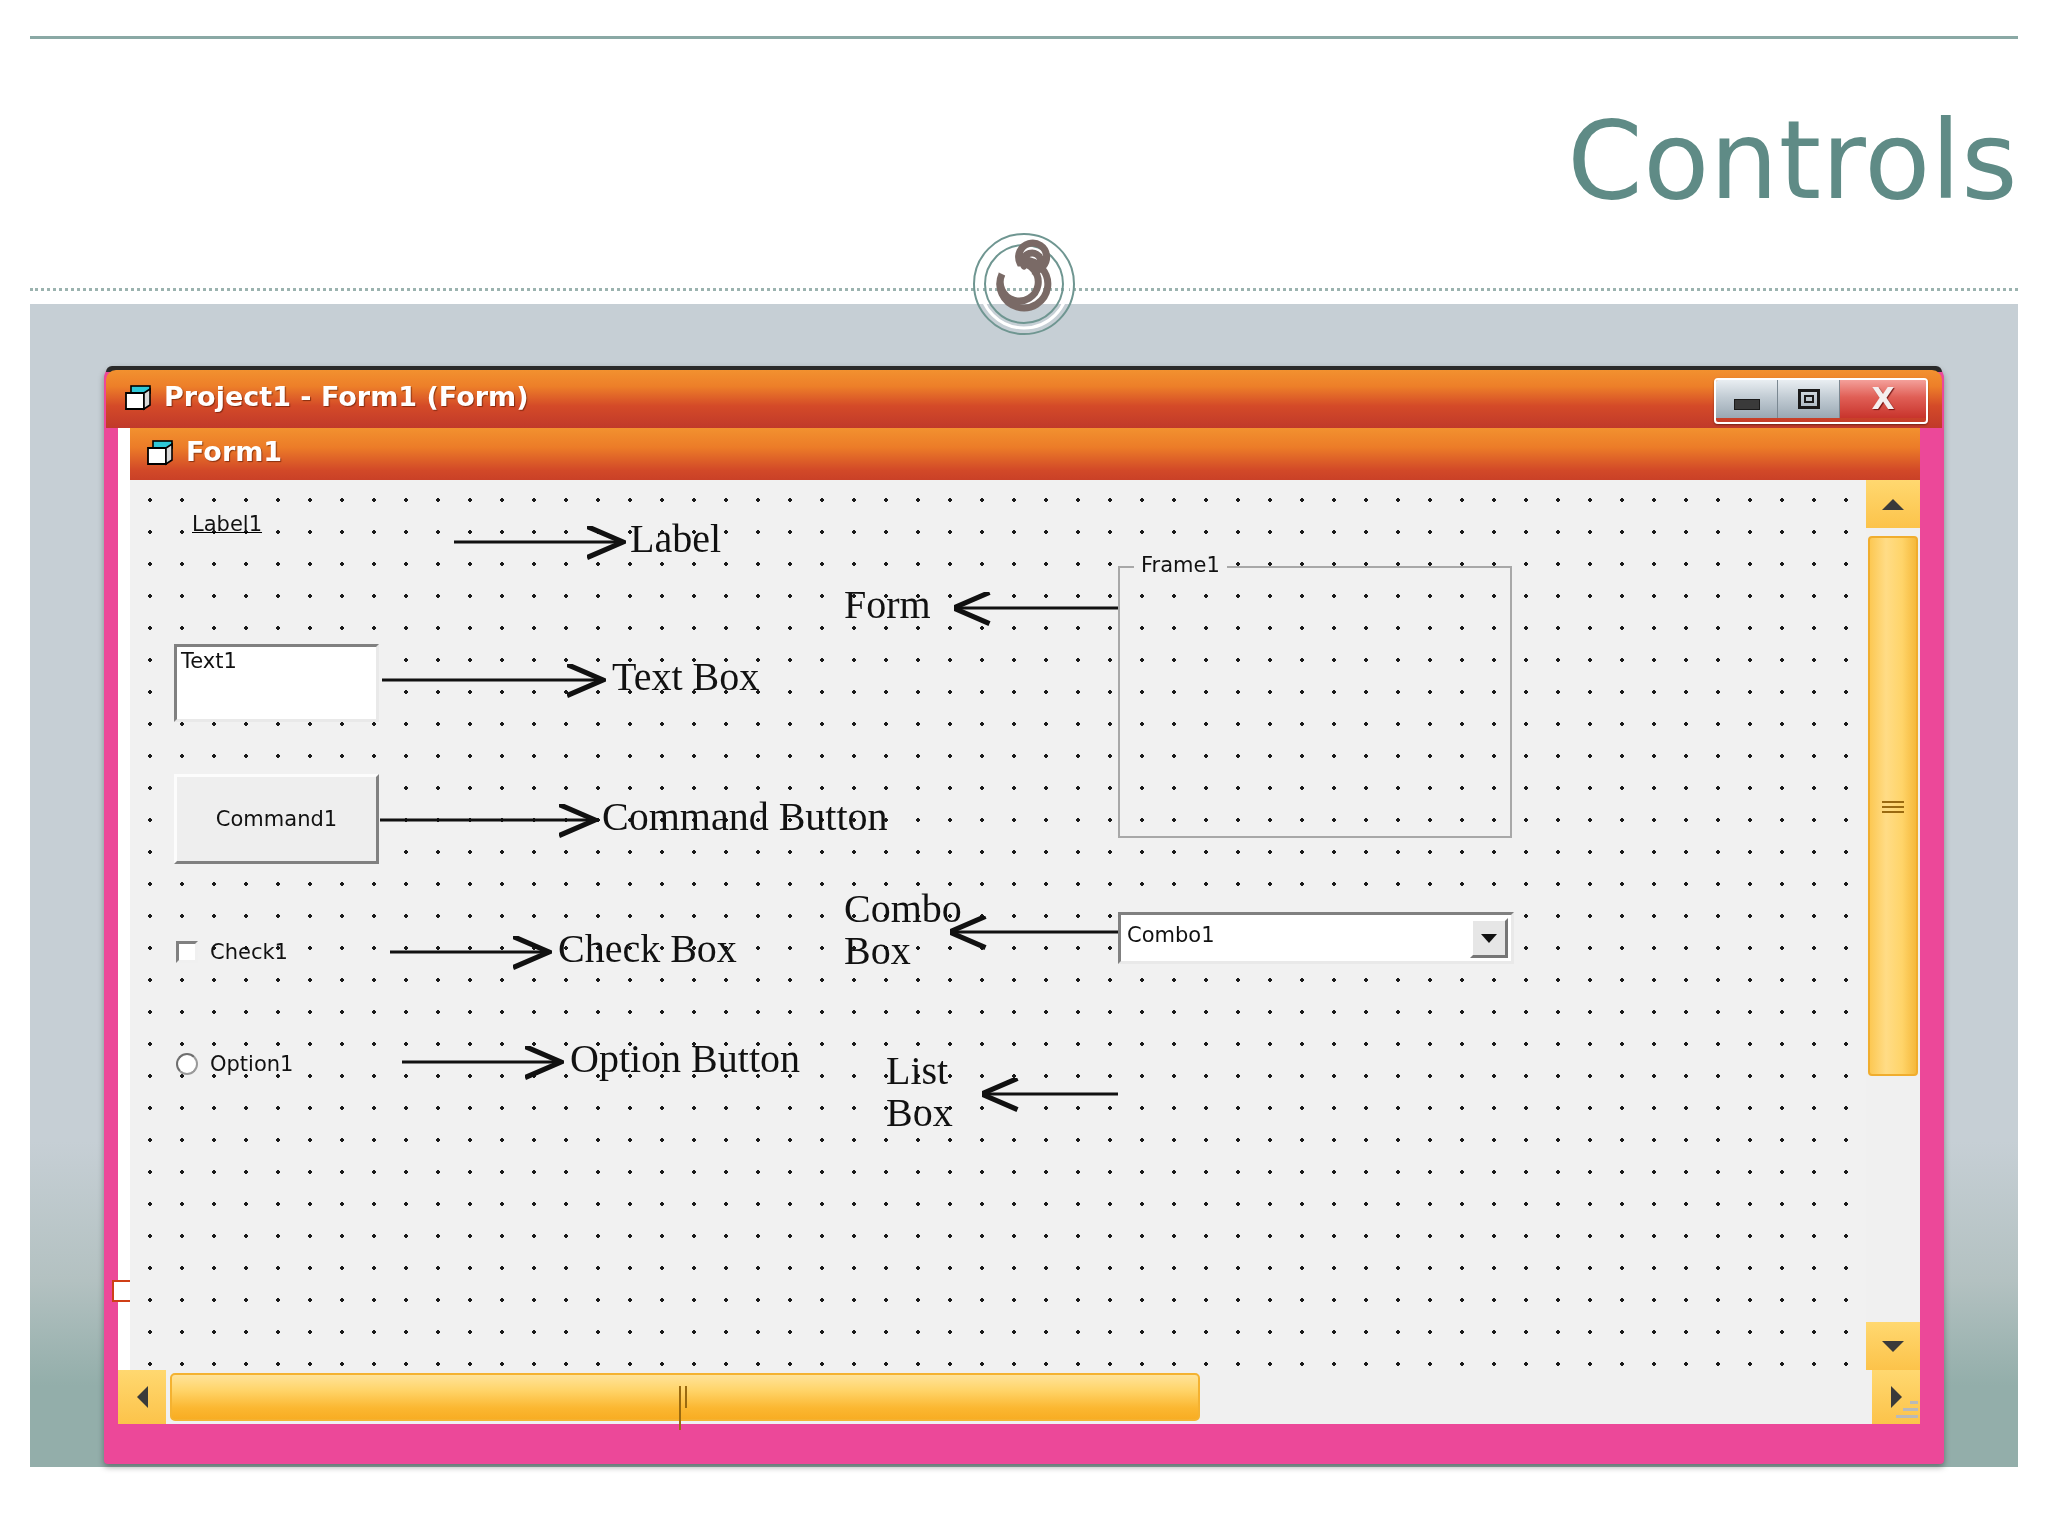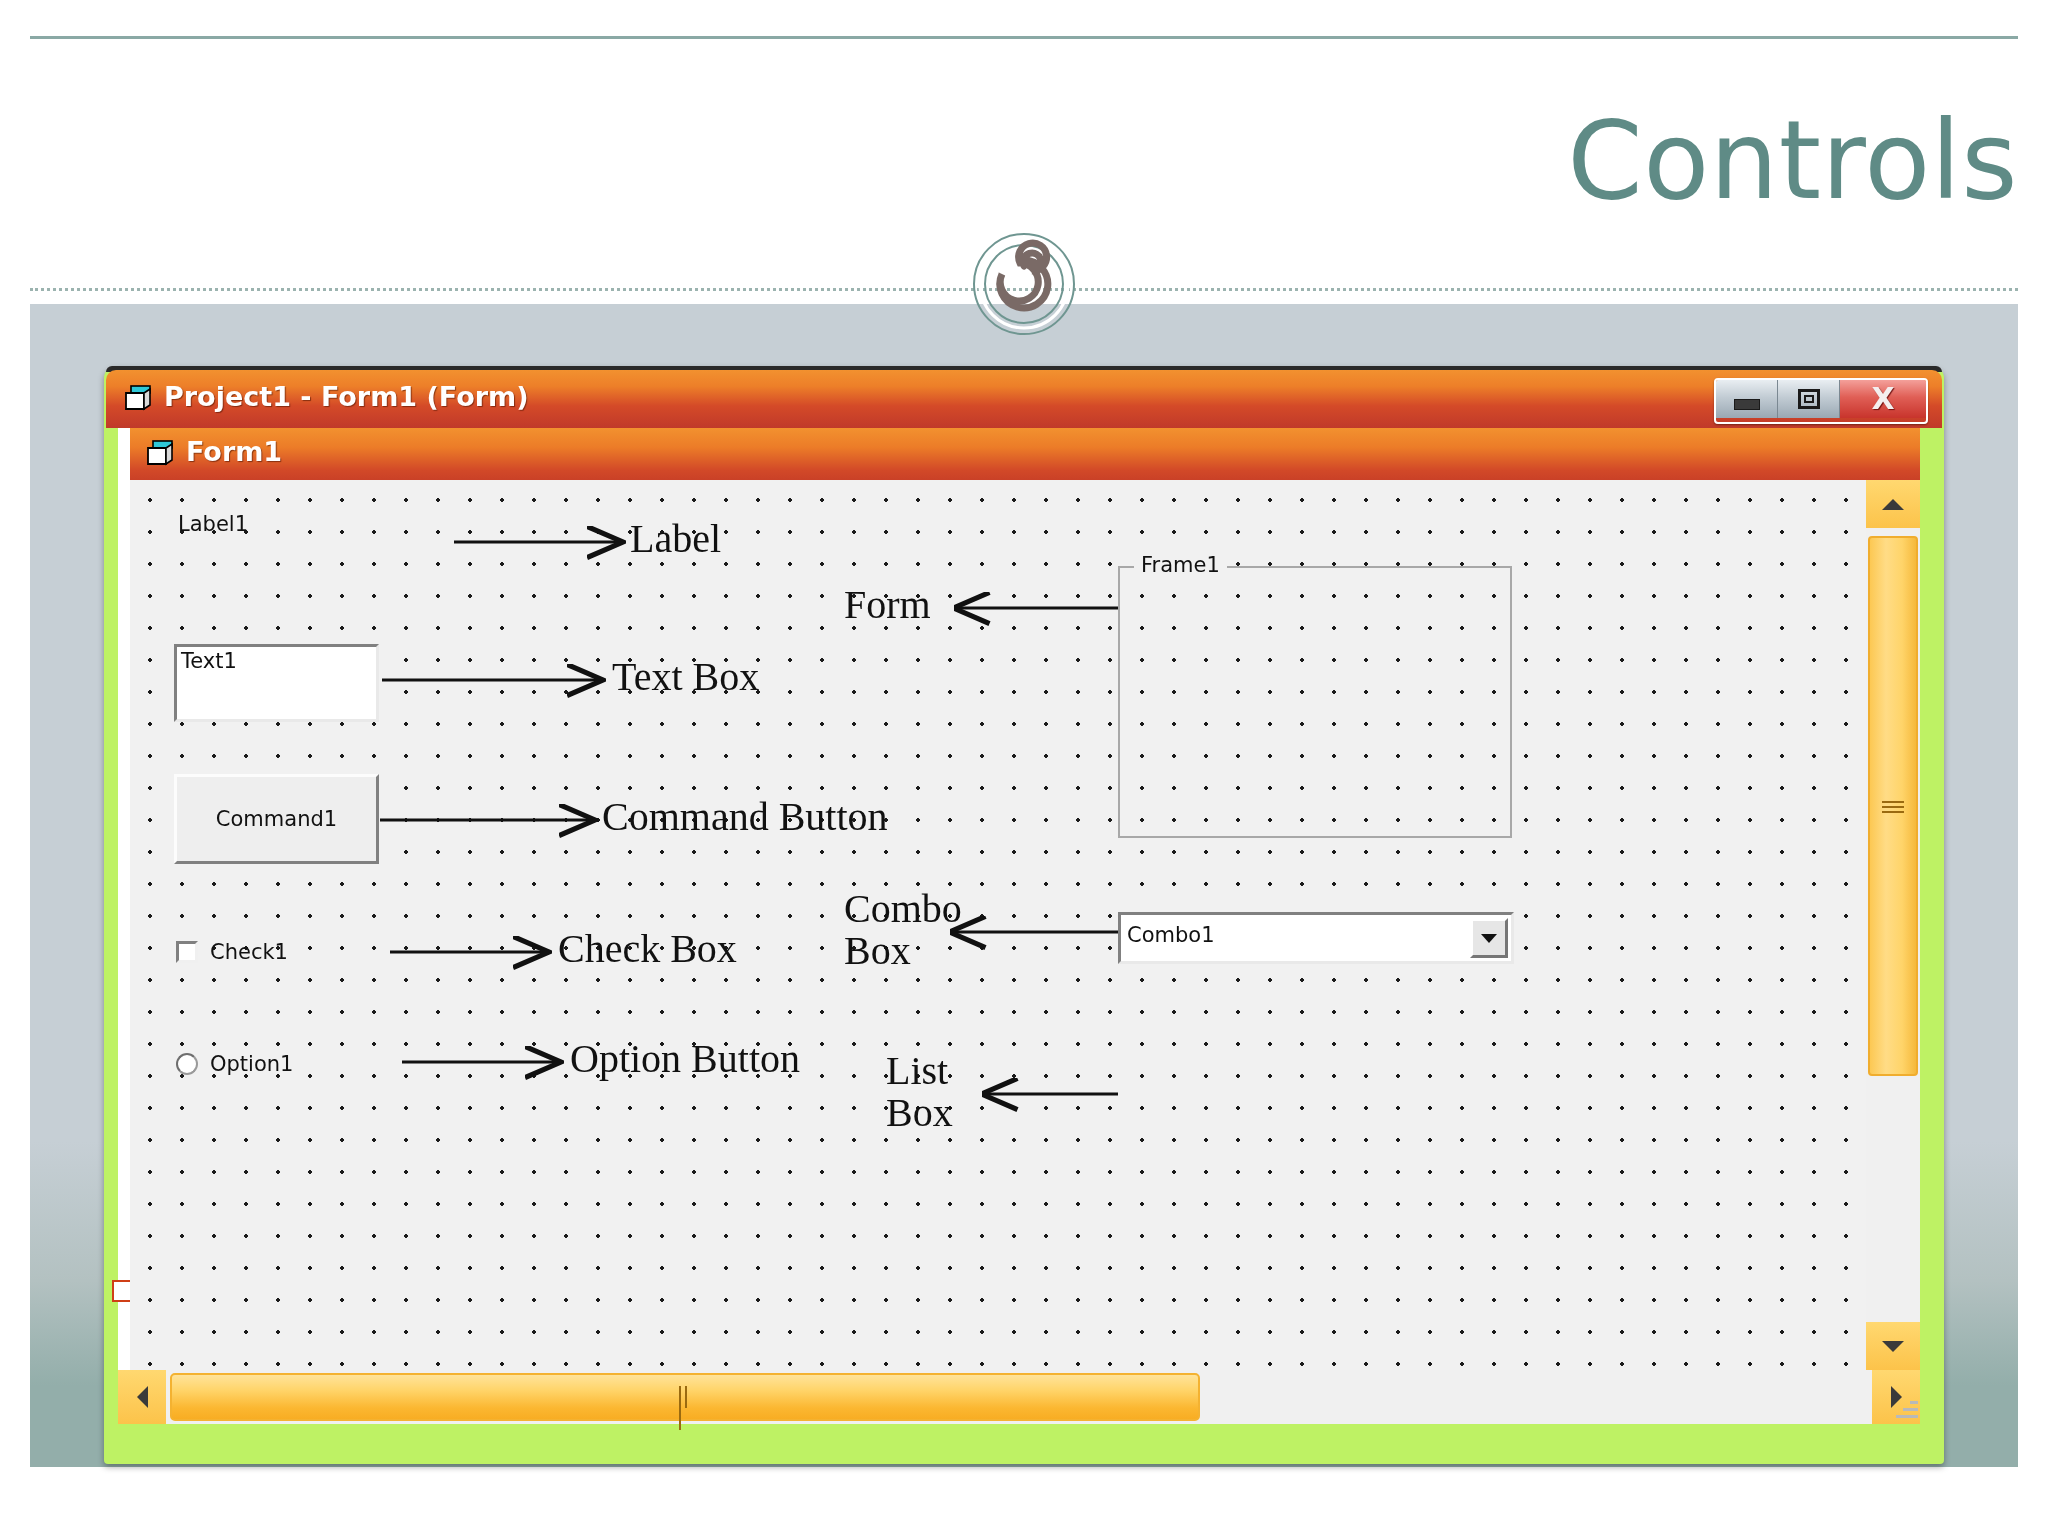--- a/index.html
+++ b/index.html
@@ -75,21 +75,21 @@
     background: linear-gradient(to bottom, #c6cfd5 0%, #c6cfd5 72%, #b3c1c1 84%, #93aeaa 93%, #93aeaa 100%);
   }
 
   
   .vb-window {
     position: absolute;
     left: 104px;
     top: 366px;
     width: 1840px;
     height: 1098px;
-    background: #bef264;
+    background: #ec4899;
     border-radius: 12px 12px 4px 4px;
     box-shadow: 0 3px 6px rgba(0,0,0,0.35);
   }
   .vb-window-top-shadow {
     position: absolute;
     left: 2px; top: 0px;
     width: 1836px; height: 6px;
     background: #2a2a2a;
     border-radius: 9px 9px 0 0;
   }
@@ -342,21 +342,21 @@
   
   .vb-text {
     font-family: "DejaVu Sans", sans-serif;
     font-size: 21px;
     color: #111111;
     white-space: nowrap;
   }
 
   .ctl-label {
     position: absolute;
-    left: 48px; top: 32px;
+    left: 62px; top: 32px; text-decoration: underline;
   }
   .ctl-textbox {
     position: absolute;
     left: 44px; top: 164px;
     width: 205px; height: 78px;
     background: #ffffff;
     border-top: 3px solid #808080;
     border-left: 3px solid #808080;
     border-right: 3px solid #e9e9e9;
     border-bottom: 3px solid #e9e9e9;

